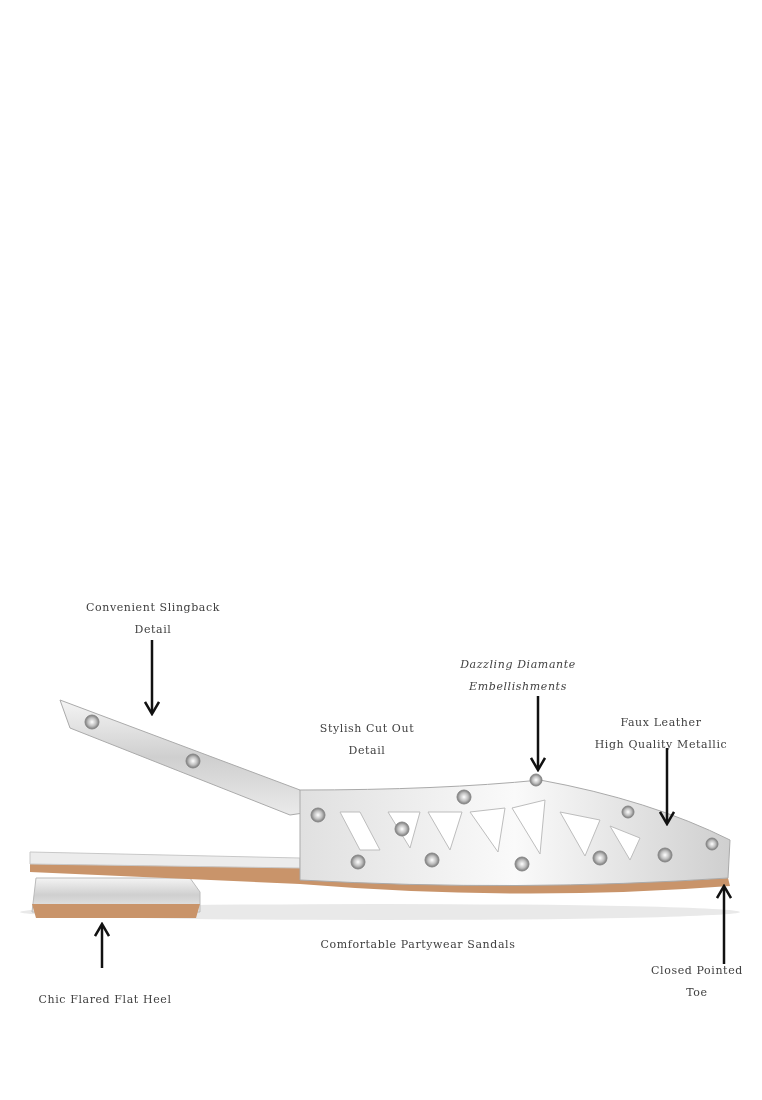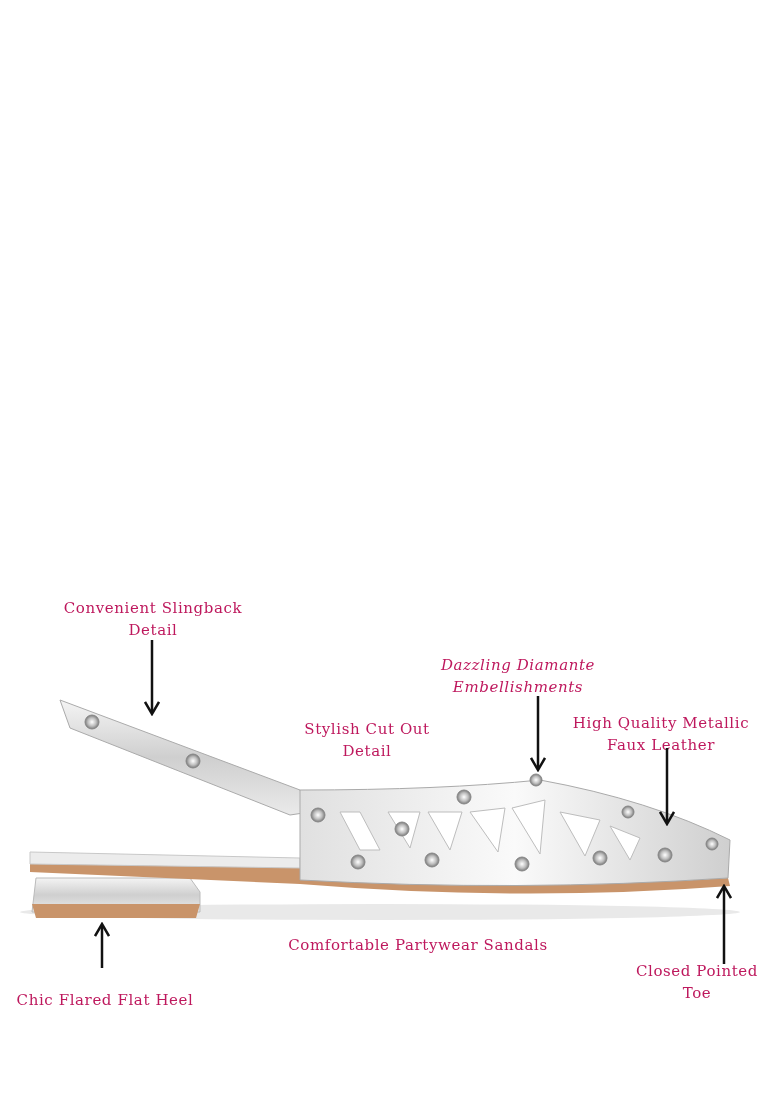--- a/index.html
+++ b/index.html
@@ -1,19 +1,19 @@
 <!DOCTYPE html>
 <html><head>
 <meta charset="utf-8">
 <style>
   html, body { margin: 0; padding: 0; background: #ffffff; }
   body { width: 762px; height: 1100px; position: relative; overflow: hidden;
          font-family: "DejaVu Serif", "Liberation Serif", serif; color: #111; }
-  .label { position: absolute; text-align: center; font-size: 15px; line-height: 22px;
-           letter-spacing: 0.6px; white-space: nowrap; color: #be185d; }
+  .label { position: absolute; text-align: center; font-size: 11px; line-height: 22px;
+           letter-spacing: 0.6px; white-space: nowrap; color: #404040; }
   .arrow { position: absolute; }
   #shoe { position: absolute; left: 0; top: 680px; }
 </style>
 </head>
 <body>
 
 <svg id="shoe" width="762" height="240" viewBox="0 680 762 240">
   <defs>
     <linearGradient id="silv" x1="0" y1="0" x2="0" y2="1">
       <stop offset="0" stop-color="#f4f4f4"></stop>
@@ -89,22 +89,22 @@
   <line x1="8" y1="0" x2="8" y2="72" stroke="#111" stroke-width="2.5"></line>
   <path d="M1 62 L8 74 L15 62" fill="none" stroke="#111" stroke-width="2.5"></path>
 </svg>
 
 <div class="label" style="left:292px; top:718px; width:150px;">
   <div>Stylish Cut Out</div>
   <div>Detail</div>
 </div>
 
 <div class="label" style="left:568px; top:712px; width:186px;">
+  <div>Faux Leather</div>
   <div>High Quality Metallic</div>
-  <div>Faux Leather</div>
 </div>
 <svg class="arrow" style="left:659px; top:748px;" width="16" height="78">
   <line x1="8" y1="0" x2="8" y2="74" stroke="#111" stroke-width="2.5"></line>
   <path d="M1 64 L8 76 L15 64" fill="none" stroke="#111" stroke-width="2.5"></path>
 </svg>
 
 <div class="label" style="left:270px; top:934px; width:296px;">
   <div>Comfortable Partywear Sandals</div>
 </div>
 

